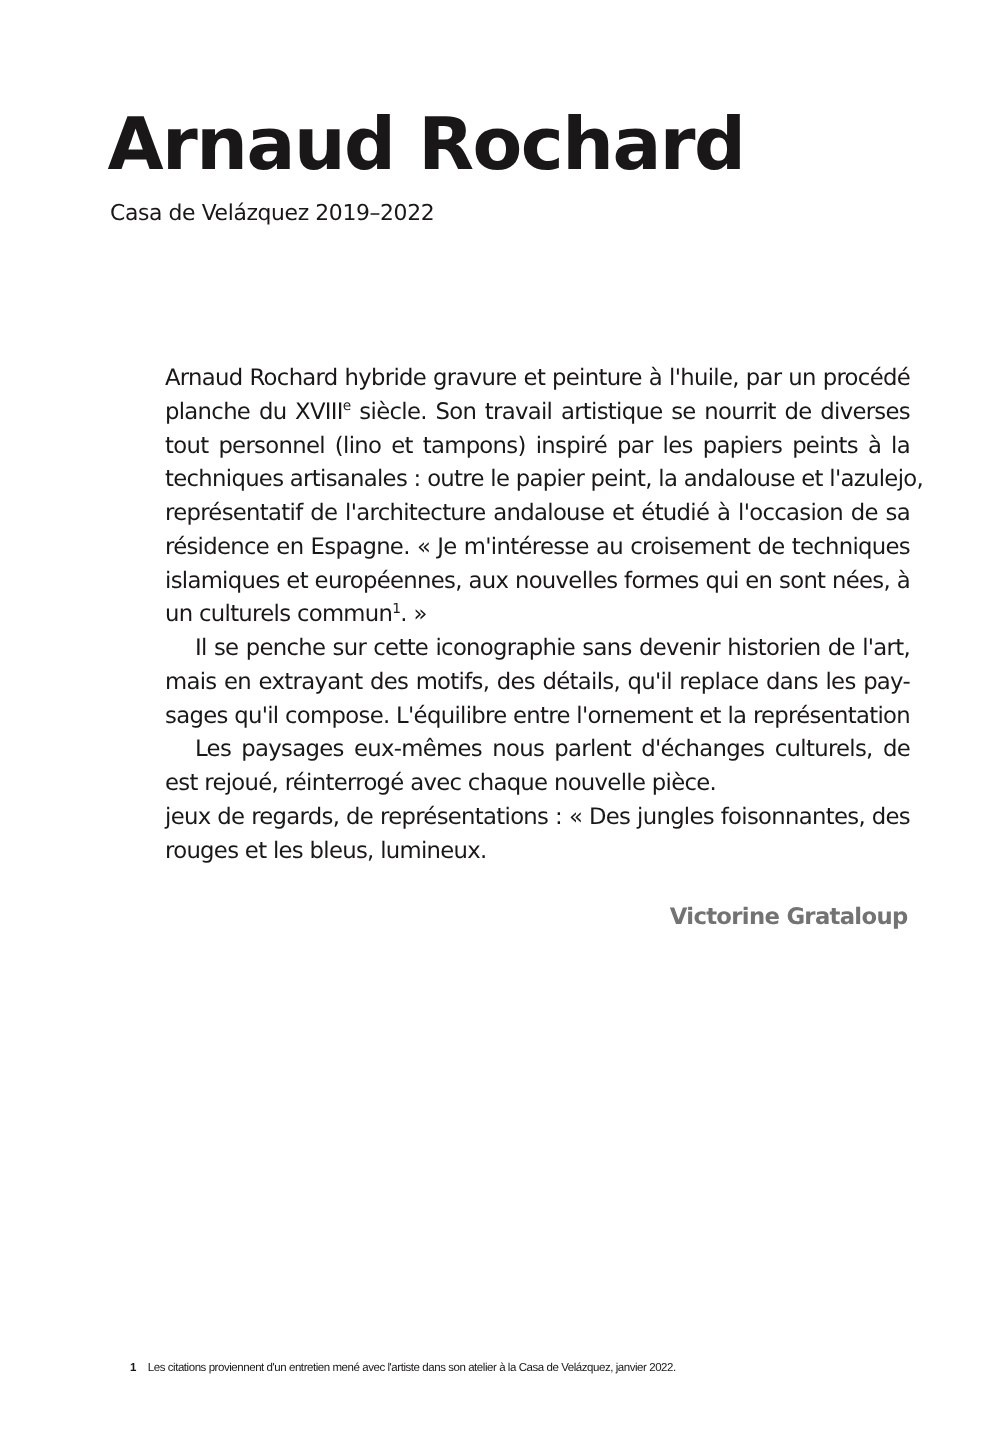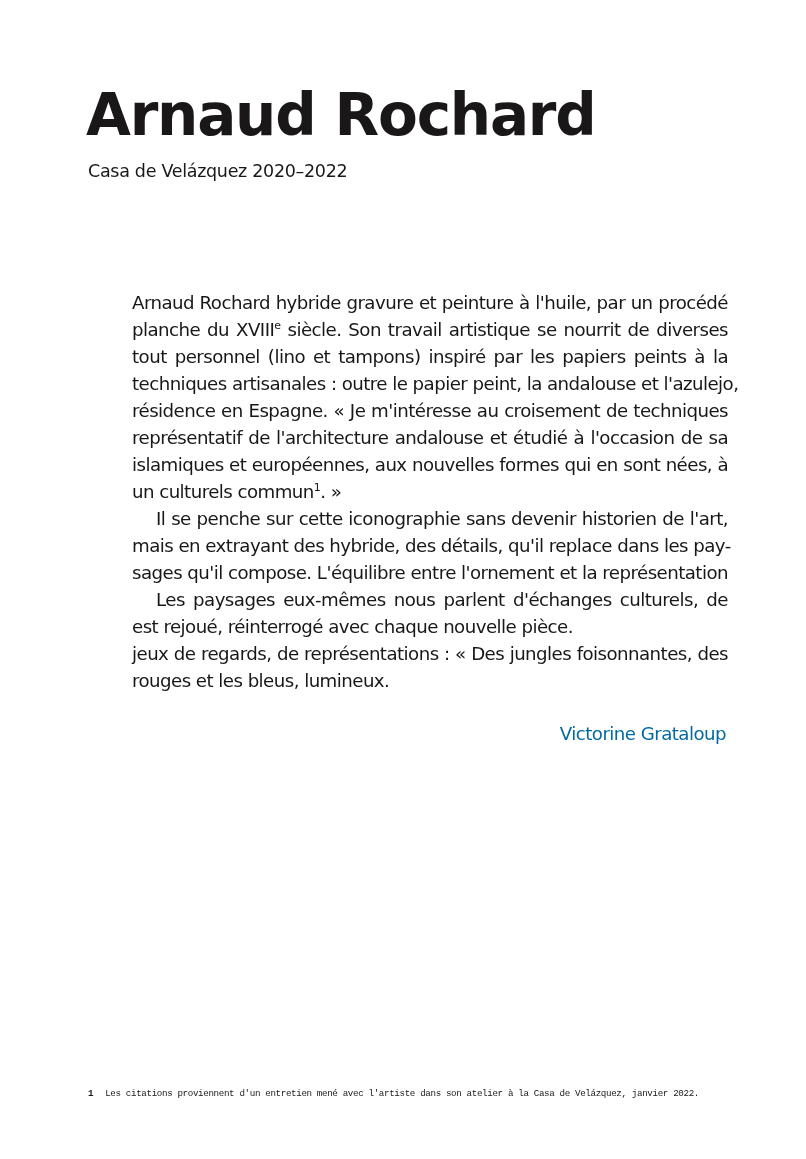--- a/index.html
+++ b/index.html
@@ -76,58 +76,59 @@
       vertical-align: 7px;
     }
     .signature {
       position: absolute;
       right: 80px;
       top: 720px;
       font-family: "DejaVu Sans", sans-serif;
       font-size: 18.2px;
       line-height: 27px;
       letter-spacing: -0.55px;
-      color: #0369a1;
+      color: #737373;
       white-space: nowrap;
+      font-weight: bold;
     }
     .footnote {
       position: absolute;
-      left: 88px;
+      left: 104px;
       top: 1087px;
-      font-family: Liberation Mono, monospace;
+      font-family: Liberation Sans, sans-serif;
       font-size: 9.2px;
       line-height: 14px;
       letter-spacing: -0.35px;
       color: #1a1718;
       white-space: nowrap;
     }
     .footnote-number {
       display: inline-block;
       width: 12px;
       font-weight: bold;
     }
   </style>
 </head>
 <body>
 
 <div class="page">
   <h1 class="title">Arnaud Rochard</h1>
-  <p class="subtitle">Casa de Velázquez 2020–2022</p>
+  <p class="subtitle">Casa de Velázquez 2019–2022</p>
 
   <div class="body-text">
     <span class="line justify"><span>Arnaud Rochard hybride gravure et peinture à l'huile, par un procédé</span></span>
     <span class="line justify"><span>planche du XVIII</span><sup>e</sup><span> siècle. Son travail artistique se nourrit de diverses</span></span>
     <span class="line justify"><span>tout personnel (lino et tampons) inspiré par les papiers peints à la</span></span>
     <span class="line justify"><span>techniques artisanales : outre le papier peint, la andalouse et l'azulejo,</span></span>
+    <span class="line justify"><span>représentatif de l'architecture andalouse et étudié à l'occasion de sa</span></span>
     <span class="line justify"><span>résidence en Espagne. « Je m'intéresse au croisement de techniques</span></span>
-    <span class="line justify"><span>représentatif de l'architecture andalouse et étudié à l'occasion de sa</span></span>
     <span class="line justify"><span>islamiques et européennes, aux nouvelles formes qui en sont nées, à</span></span>
     <span class="line"><span>un culturels commun</span><sup>1</sup><span>. »</span></span>
     <span class="line justify indent"><span>Il se penche sur cette iconographie sans devenir historien de l'art,</span></span>
-    <span class="line justify"><span>mais en extrayant des hybride, des détails, qu'il replace dans les pay-</span></span>
+    <span class="line justify"><span>mais en extrayant des motifs, des détails, qu'il replace dans les pay-</span></span>
     <span class="line justify"><span>sages qu'il compose. L'équilibre entre l'ornement et la représentation</span></span>
     <span class="line justify indent"><span>Les paysages eux-mêmes nous parlent d'échanges culturels, de</span></span>
     <span class="line"><span>est rejoué, réinterrogé avec chaque nouvelle pièce.</span></span>
     <span class="line justify"><span>jeux de regards, de représentations : « Des jungles foisonnantes, des</span></span>
     <span class="line"><span>rouges et les bleus, lumineux.</span></span>
   </div>
 
   <div class="signature">Victorine Grataloup</div>
 
   <div class="footnote">

